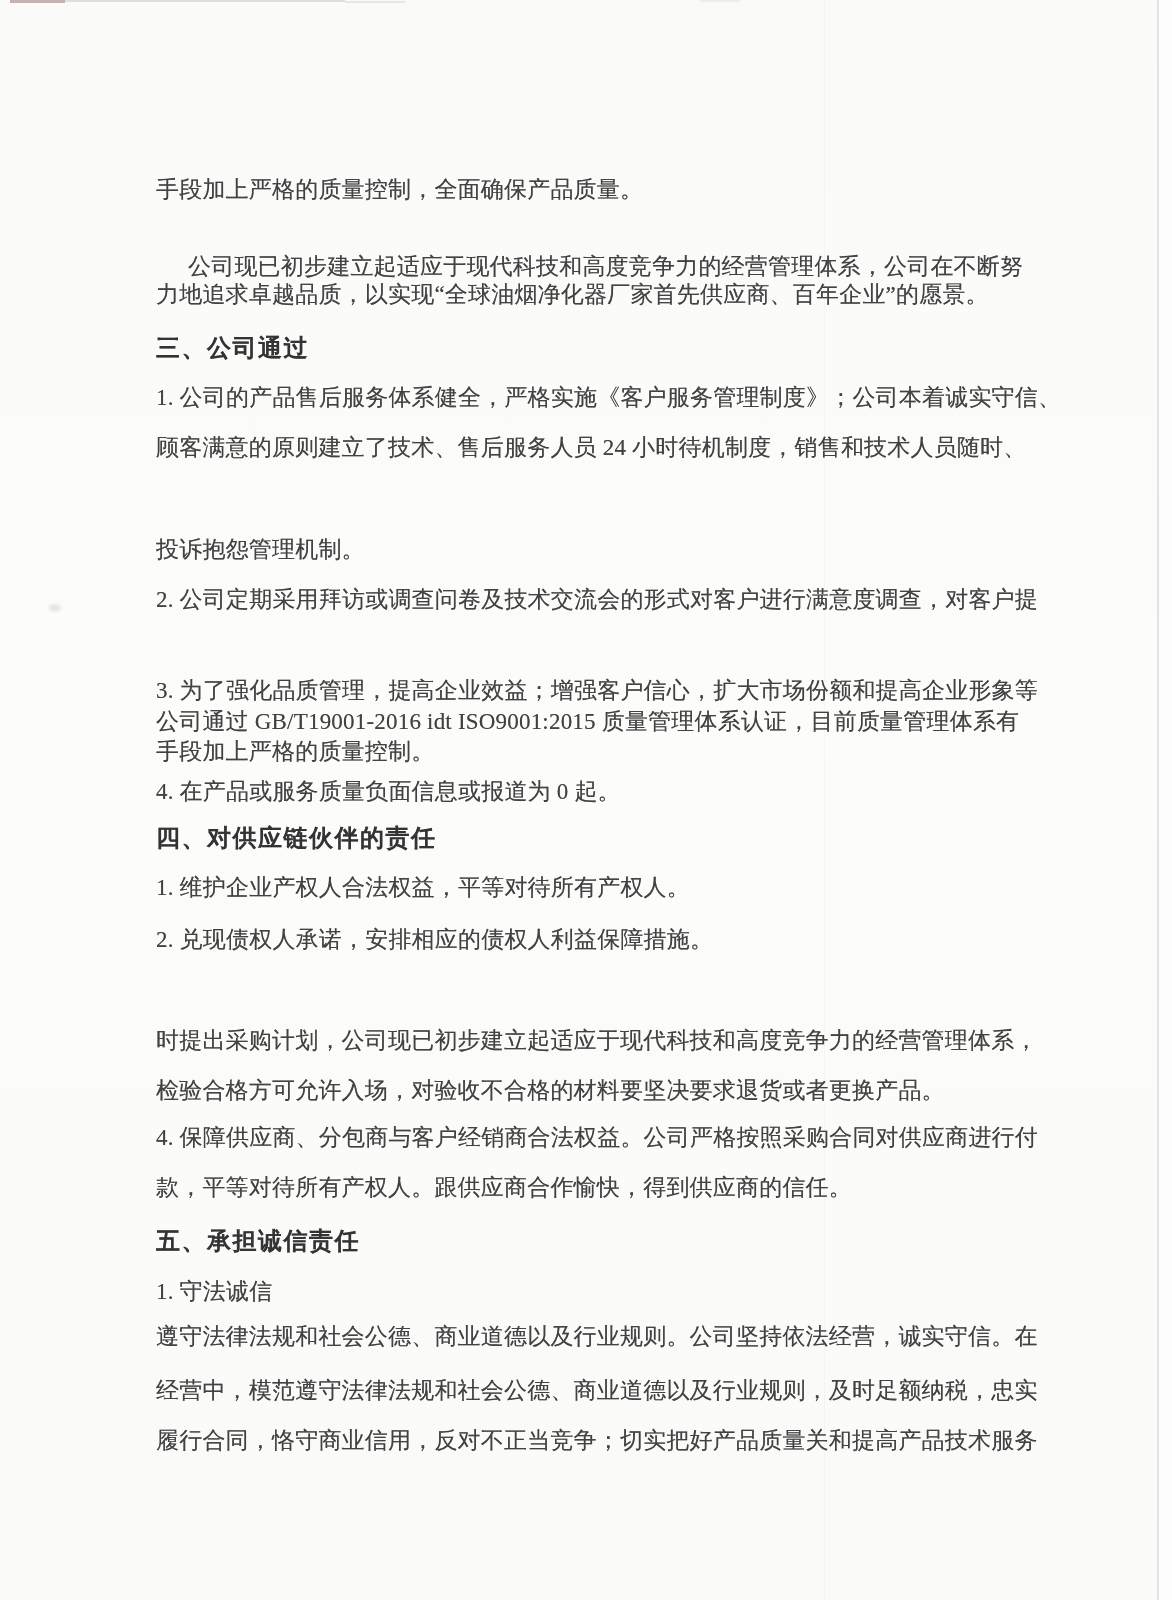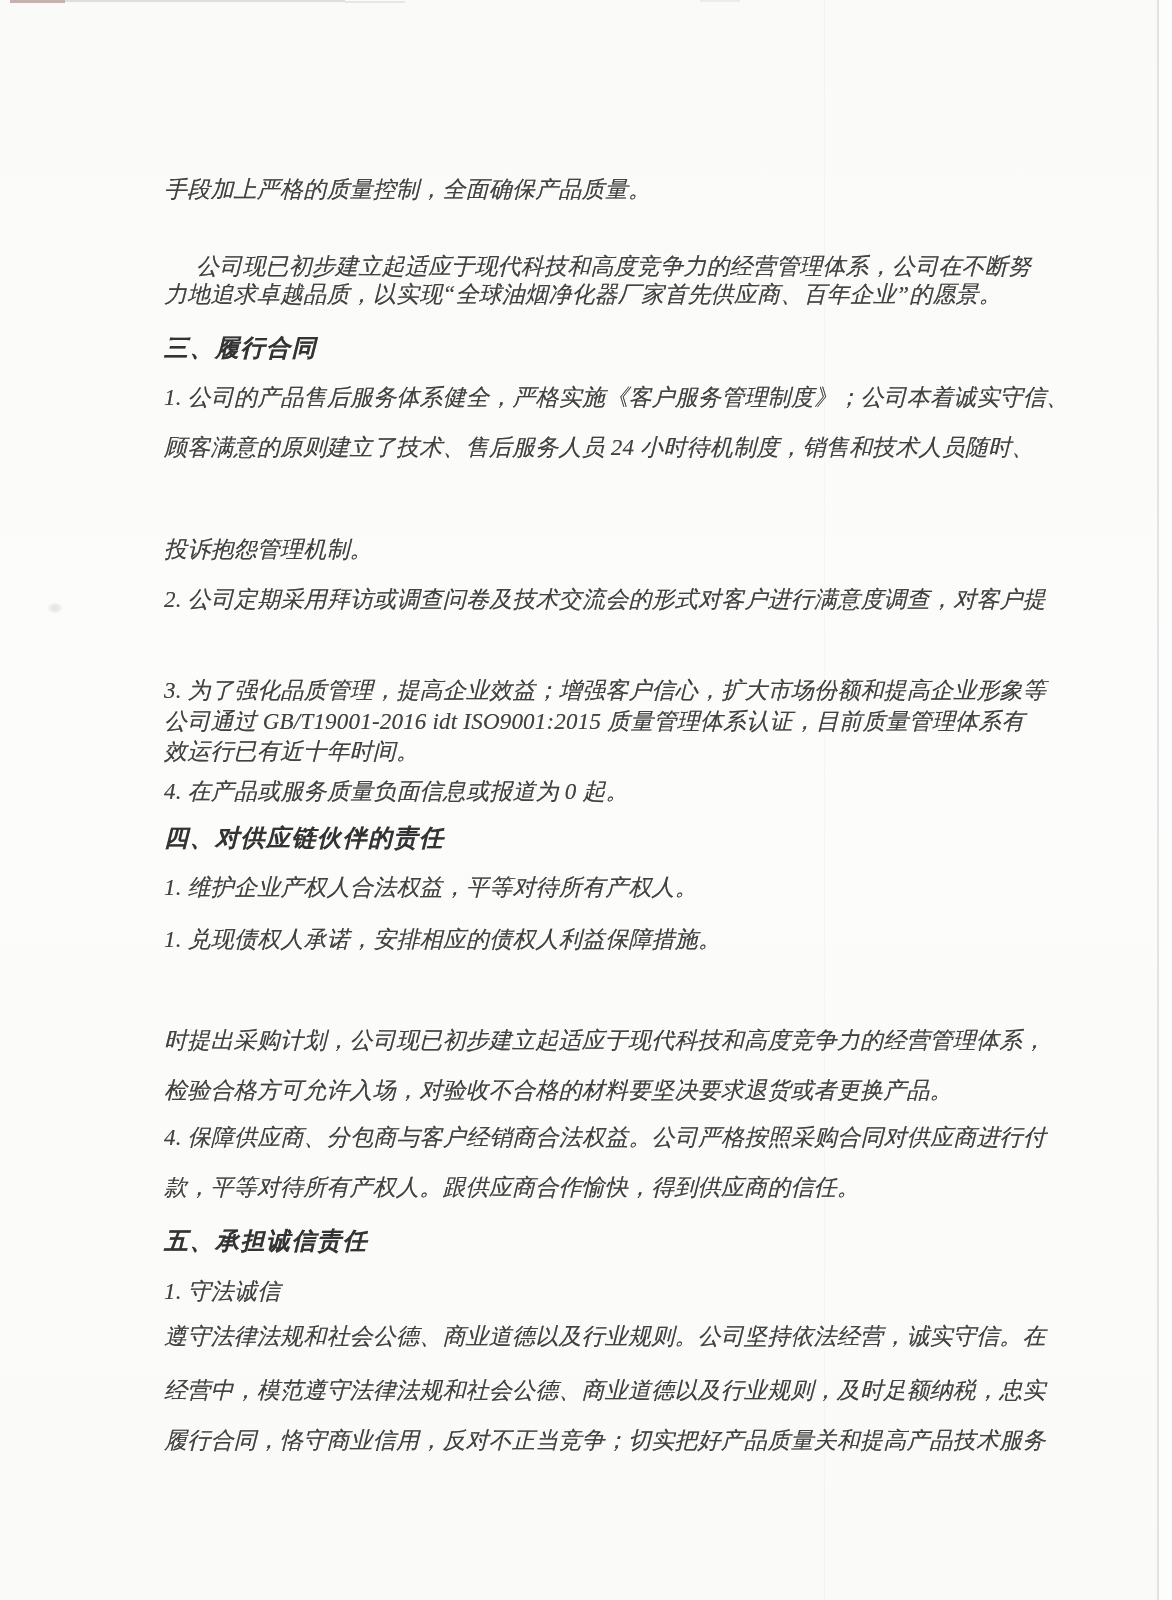--- a/index.html
+++ b/index.html
@@ -11,29 +11,28 @@
     position: relative;
     width: 1172px;
     height: 1600px;
     margin: 0 auto;
     background: linear-gradient(180deg, #fafaf9 0%, #fcfcfb 45%, #fafaf9 100%);
     overflow: hidden;
     font-family: "Liberation Serif", "DejaVu Serif", serif;
   }
   .ln {
     position: absolute;
-    left: 164px;
+    left: 156px;
     width: 960px;
     font-size: 23px;
     line-height: 30px;
     color: #424242;
     white-space: nowrap;
     letter-spacing: 0.2px;
     text-shadow: 0 0 0.6px rgba(70,70,70,0.55);
-    font-style: italic;
   }
   .ln.indent {
     padding-left: 32px;
     margin-top: 24px;
   }
   .ln.heading {
     font-weight: bold;
     font-size: 24px;
     color: #333333;
     letter-spacing: 1.5px;
@@ -73,33 +72,33 @@
   <div class="artifact top-mark-1"></div>
   <div class="artifact top-mark-2"></div>
   <div class="artifact top-mark-3"></div>
   <div class="artifact top-mark-4"></div>
   <div class="artifact smudge-1"></div>
 
   <div class="ln" style="top:175px">手段加上严格的质量控制，全面确保产品质量。</div>
   <div class="ln indent" style="top:228px">公司现已初步建立起适应于现代科技和高度竞争力的经营管理体系，公司在不断努</div>
   <div class="ln" style="top:280px">力地追求卓越品质，以实现“全球油烟净化器厂家首先供应商、百年企业”的愿景。</div>
 
-  <div class="ln heading" style="top:333px">三、履行合同</div>
+  <div class="ln heading" style="top:333px">三、公司通过</div>
   <div class="ln" style="top:383px">1. 公司的产品售后服务体系健全，严格实施《客户服务管理制度》；公司本着诚实守信、</div>
   <div class="ln" style="top:433px">顾客满意的原则建立了技术、售后服务人员 24 小时待机制度，销售和技术人员随时、</div>
   <div class="ln" style="top:535px">投诉抱怨管理机制。</div>
   <div class="ln" style="top:585px">2. 公司定期采用拜访或调查问卷及技术交流会的形式对客户进行满意度调查，对客户提</div>
   <div class="ln" style="top:676px">3. 为了强化品质管理，提高企业效益；增强客户信心，扩大市场份额和提高企业形象等</div>
   <div class="ln" style="top:707px">公司通过 GB/T19001-2016 idt ISO9001:2015 质量管理体系认证，目前质量管理体系有</div>
-  <div class="ln" style="top:737px">效运行已有近十年时间。</div>
+  <div class="ln" style="top:737px">手段加上严格的质量控制。</div>
   <div class="ln" style="top:777px">4. 在产品或服务质量负面信息或报道为 0 起。</div>
 
   <div class="ln heading" style="top:823px">四、对供应链伙伴的责任</div>
   <div class="ln" style="top:873px">1. 维护企业产权人合法权益，平等对待所有产权人。</div>
-  <div class="ln" style="top:925px">1. 兑现债权人承诺，安排相应的债权人利益保障措施。</div>
+  <div class="ln" style="top:925px">2. 兑现债权人承诺，安排相应的债权人利益保障措施。</div>
   <div class="ln" style="top:1026px">时提出采购计划，公司现已初步建立起适应于现代科技和高度竞争力的经营管理体系，</div>
   <div class="ln" style="top:1076px">检验合格方可允许入场，对验收不合格的材料要坚决要求退货或者更换产品。</div>
   <div class="ln" style="top:1123px">4. 保障供应商、分包商与客户经销商合法权益。公司严格按照采购合同对供应商进行付</div>
   <div class="ln" style="top:1173px">款，平等对待所有产权人。跟供应商合作愉快，得到供应商的信任。</div>
 
   <div class="ln heading" style="top:1226px">五、承担诚信责任</div>
   <div class="ln" style="top:1277px">1. 守法诚信</div>
   <div class="ln" style="top:1322px">遵守法律法规和社会公德、商业道德以及行业规则。公司坚持依法经营，诚实守信。在</div>
   <div class="ln" style="top:1376px">经营中，模范遵守法律法规和社会公德、商业道德以及行业规则，及时足额纳税，忠实</div>
   <div class="ln" style="top:1426px">履行合同，恪守商业信用，反对不正当竞争；切实把好产品质量关和提高产品技术服务</div>

